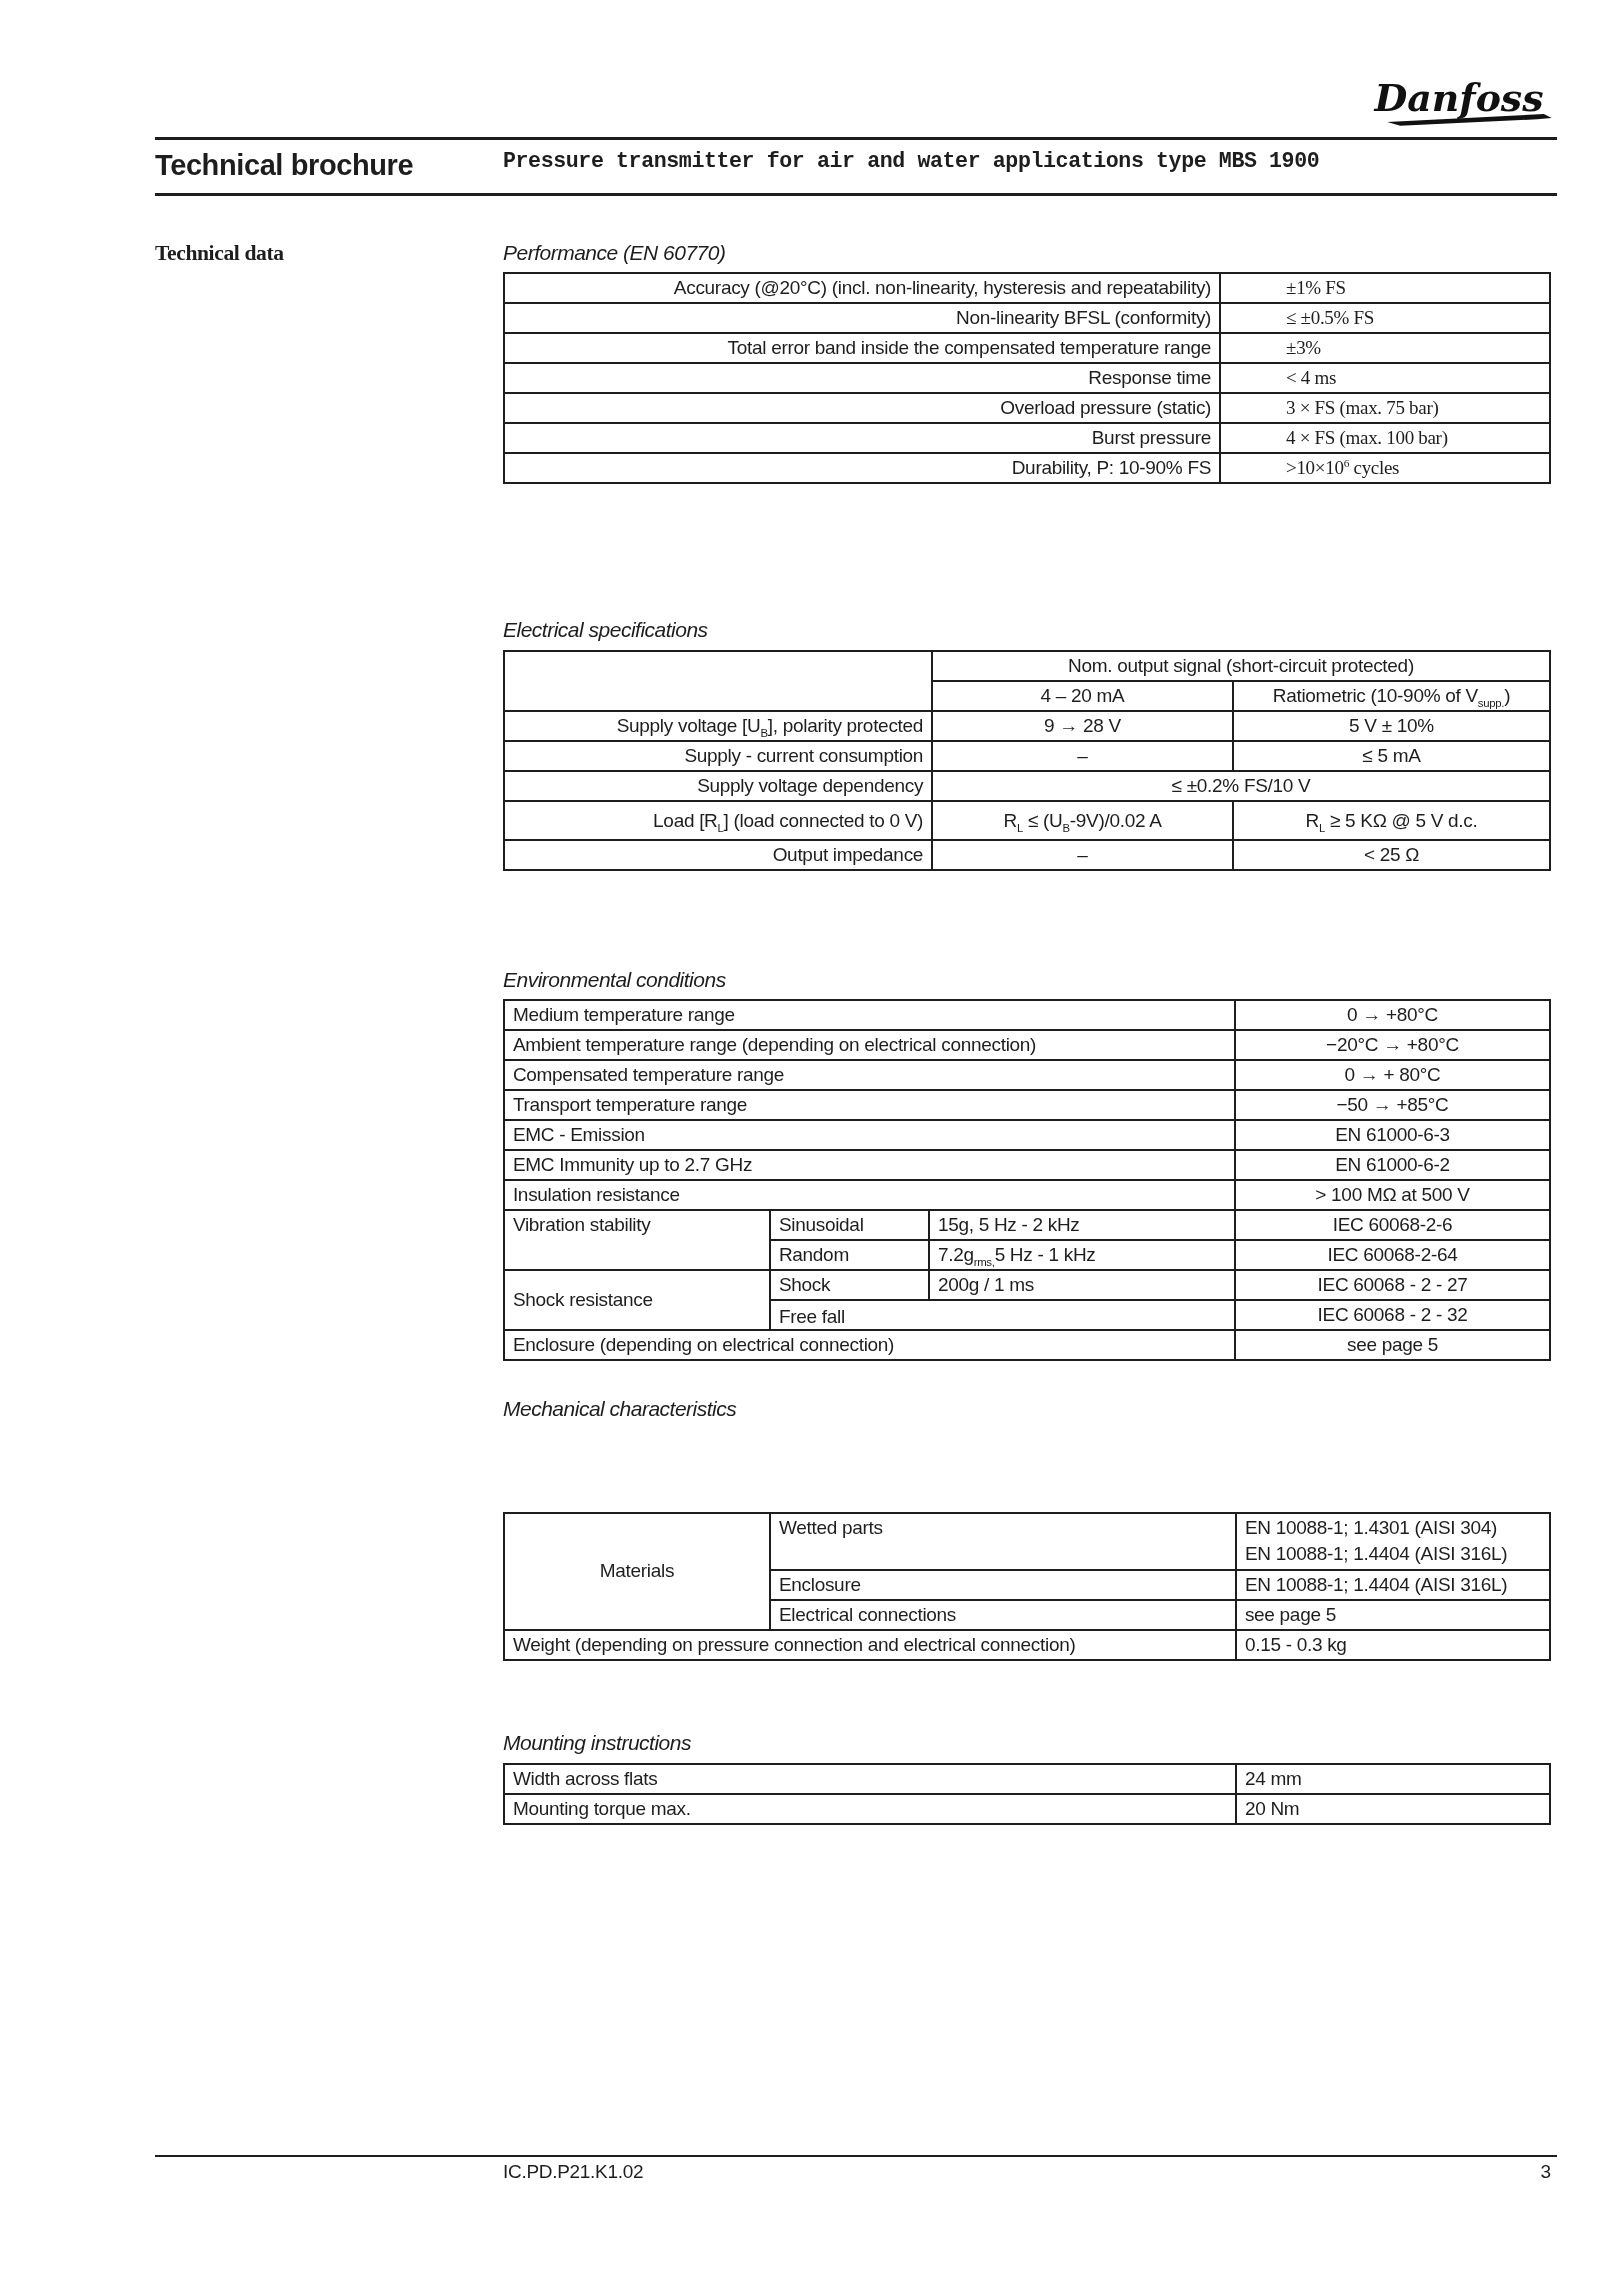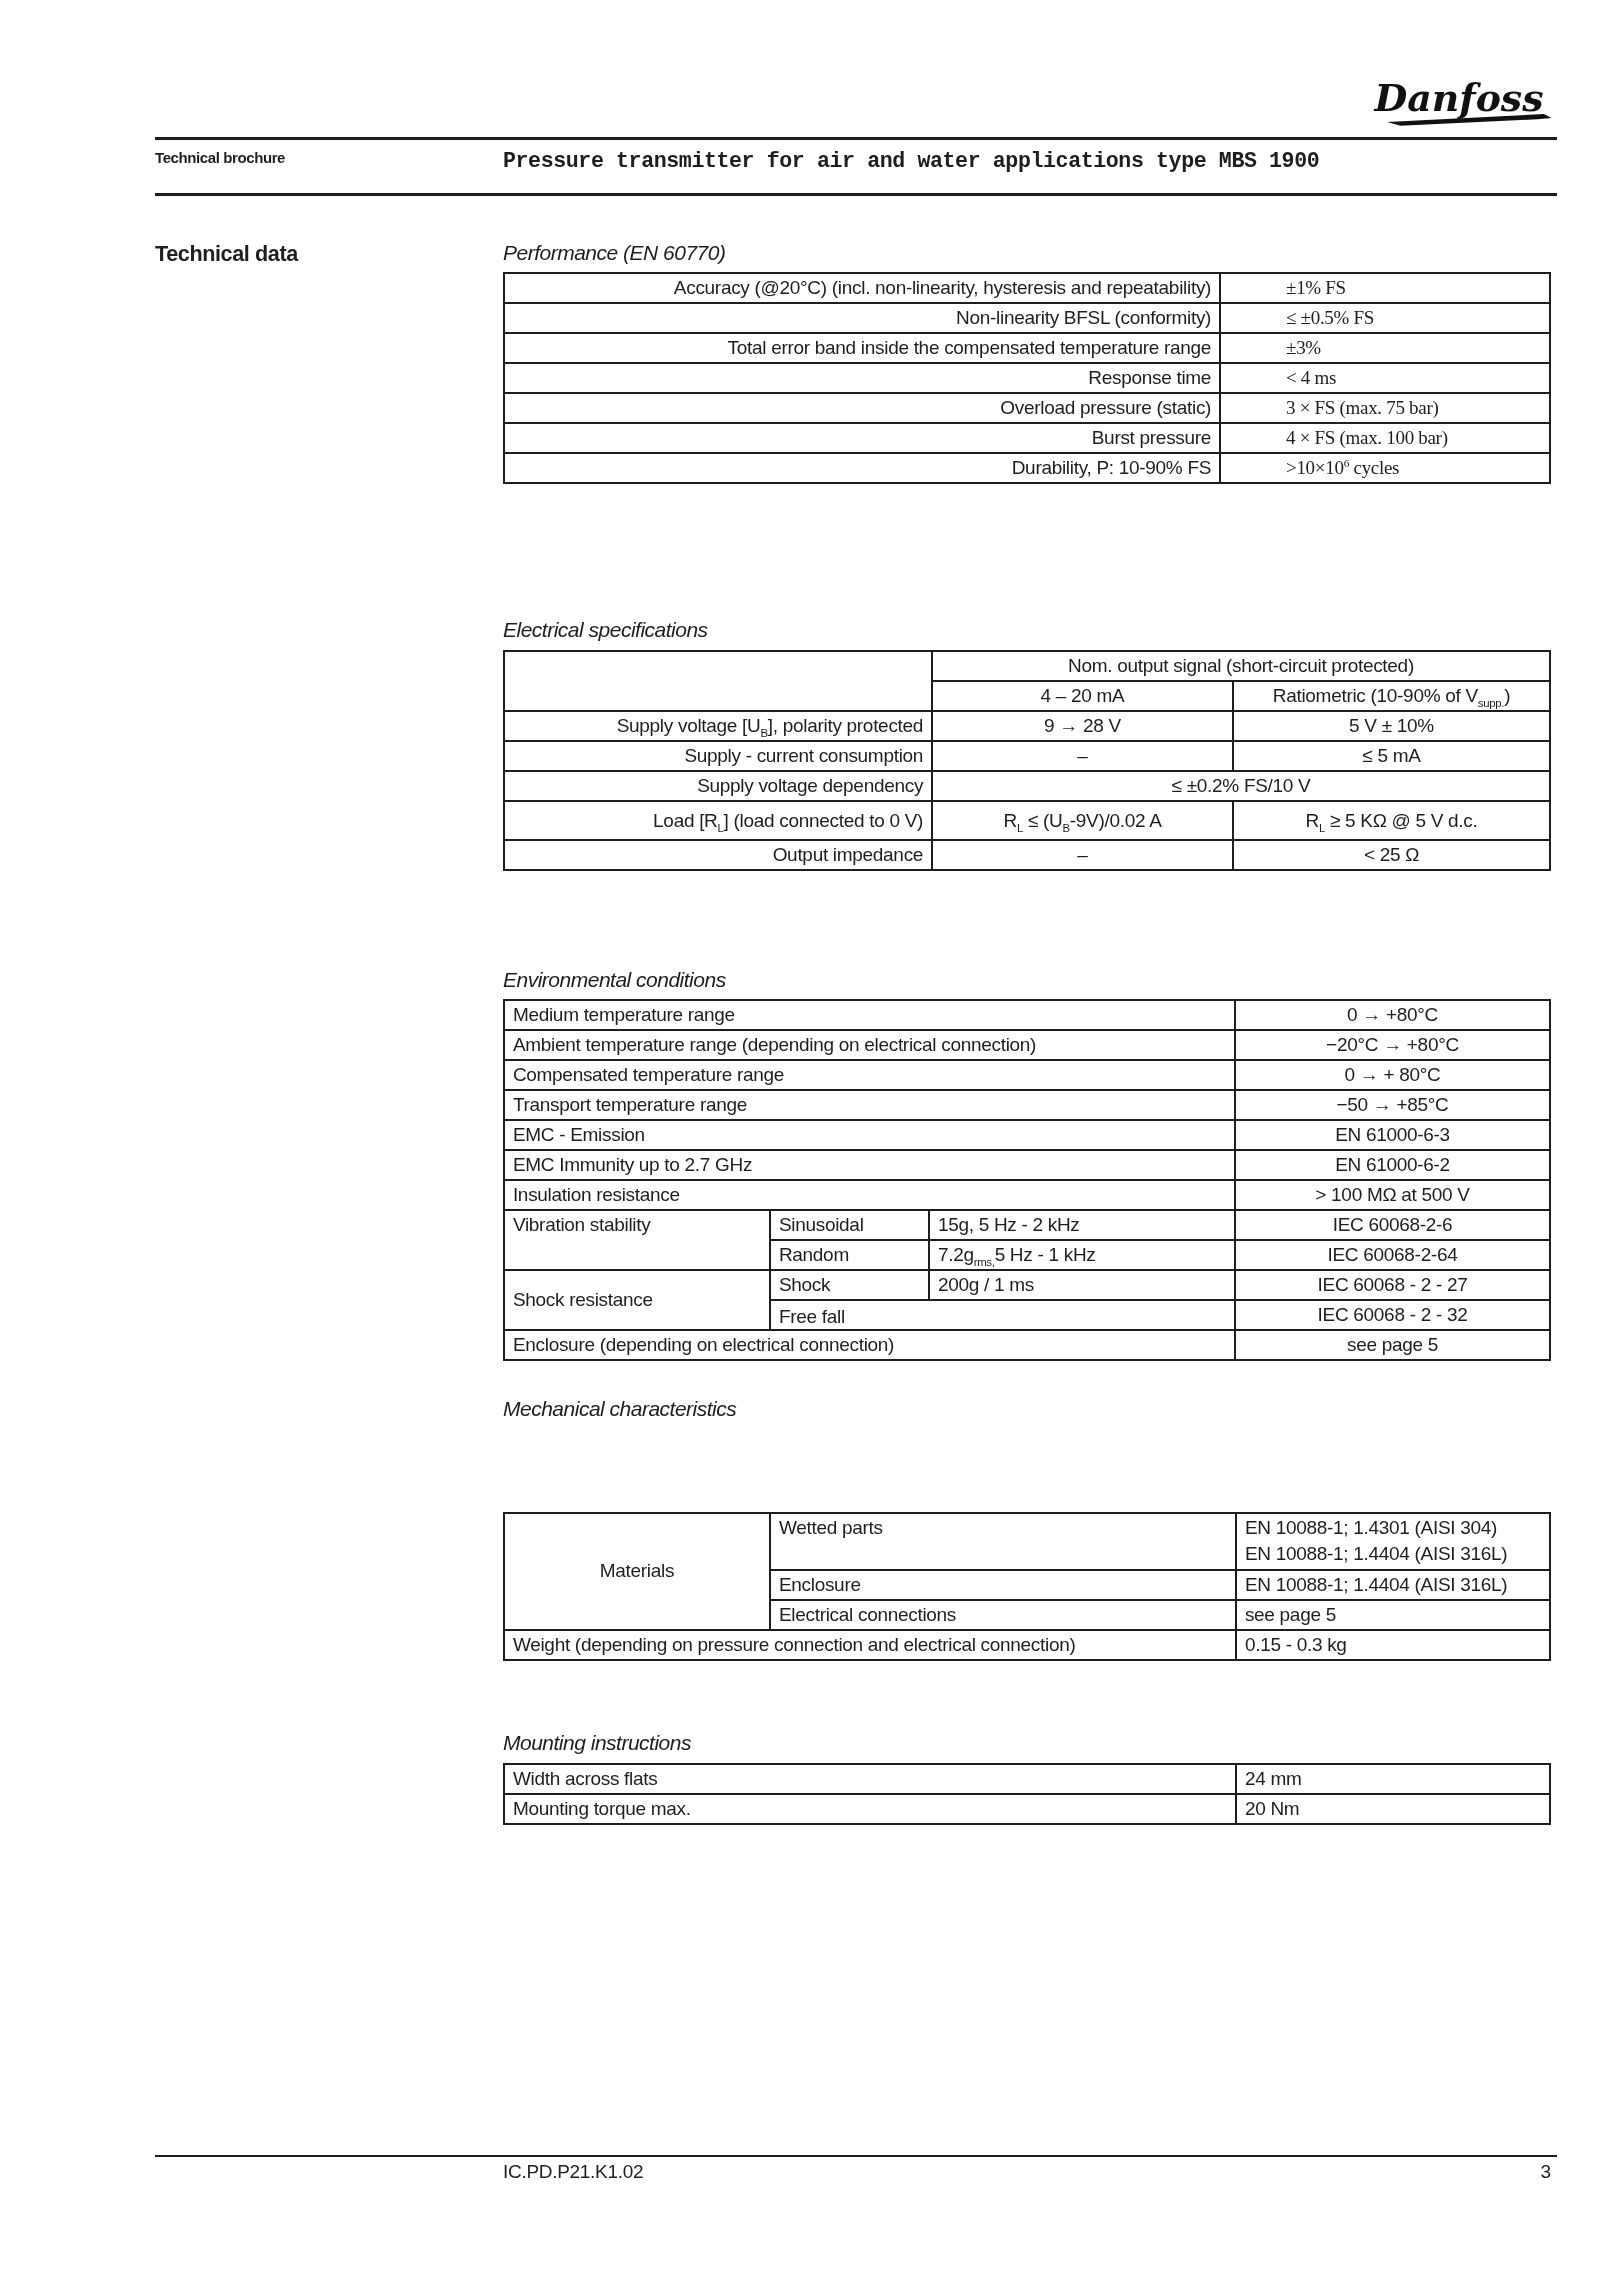--- a/index.html
+++ b/index.html
@@ -15,31 +15,32 @@
     left: 1361px; top: 71px; width: 196px; height: 62px;
   }
   .logo svg { width: 100%; height: 100%; display: block; }
 
   .rule { position: absolute; left: 155px; width: 1402px; background: #1e1e1e; }
   .rule.top1 { top: 137px; height: 2.6px; }
   .rule.top2 { top: 193px; height: 2.6px; }
   .rule.foot { top: 2155px; height: 2px; }
 
   .hdr-left {
-    left: 155px; top: 149px; font-size: 15px; font-weight: bold;
+    left: 155px; top: 149px; font-size: 29px; font-weight: bold;
     letter-spacing: -0.4px;
   }
   .hdr-title {
     left: 503px; top: 149px; font-size: 21.6px; font-weight: bold;
     letter-spacing: -0.4px;
     font-family: Liberation Mono, monospace;
   }
   .side-title {
     left: 155px; top: 241px; font-size: 21.6px; font-weight: bold;
     letter-spacing: -0.4px;
+    font-family: Liberation Serif, serif;
   }
   .section-title {
     position: absolute; left: 503px; font-size: 21px; font-style: italic;
     letter-spacing: -0.5px;
   }
 
   table.spec {
     position: absolute; left: 503px; width: 1048px;
     border-collapse: collapse; table-layout: fixed;
     font-size: 19px; letter-spacing: -0.3px;

